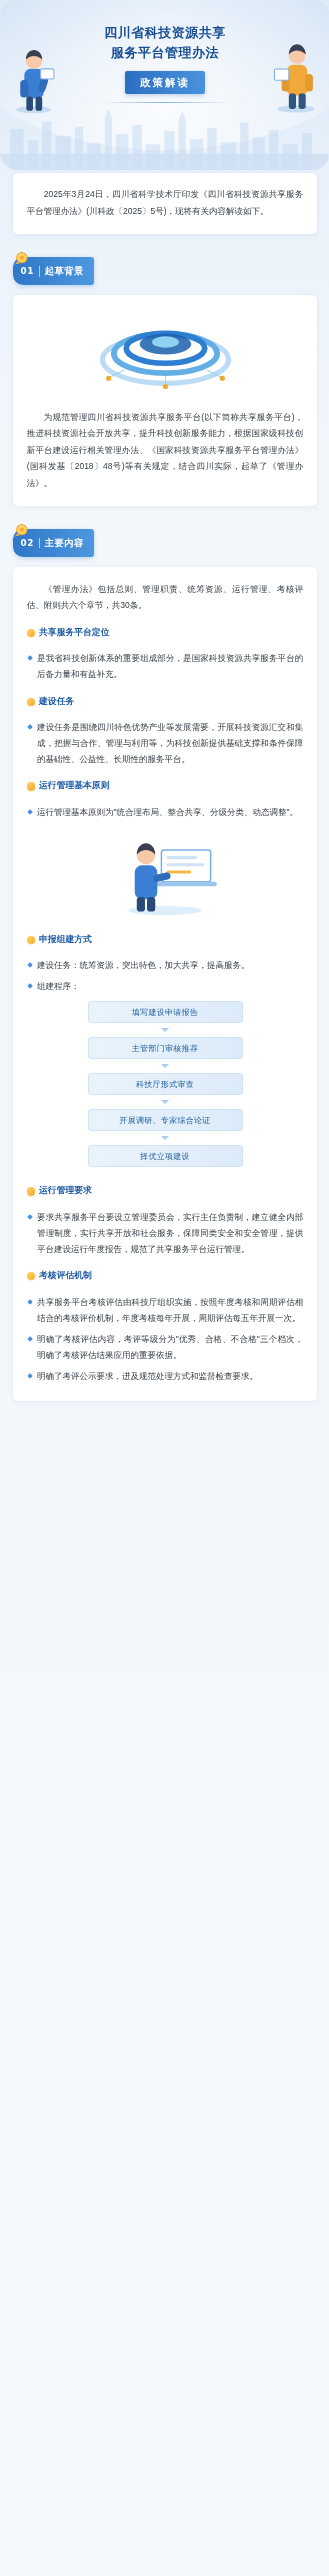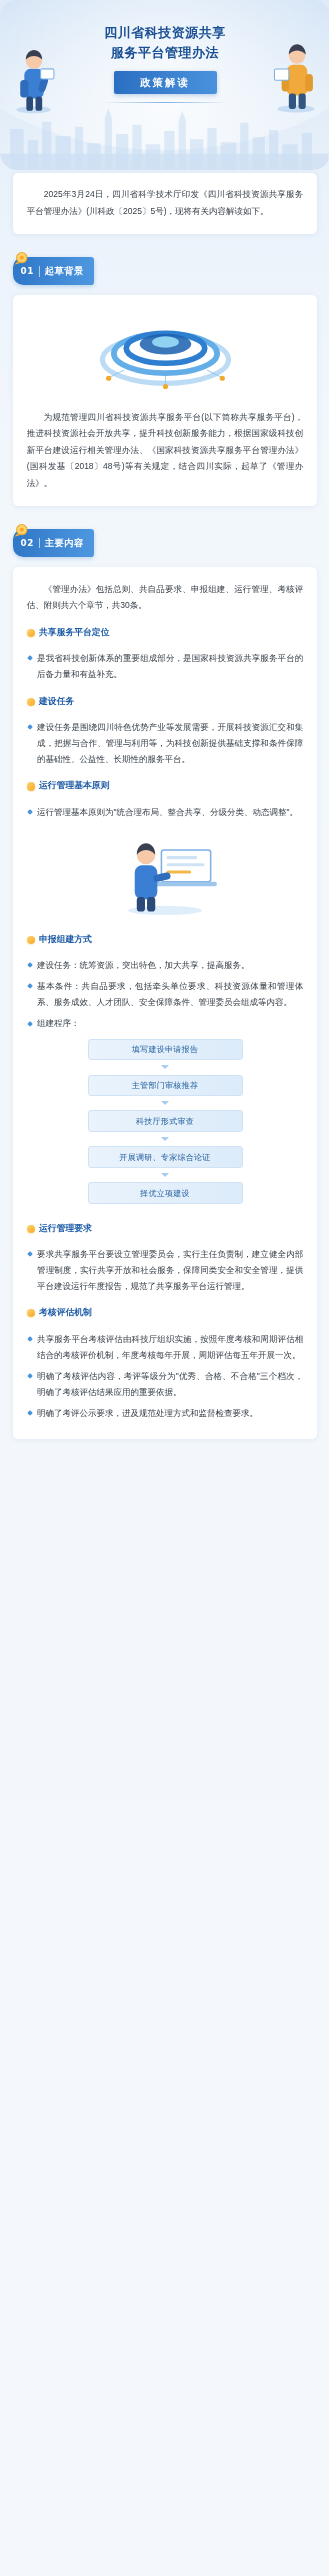--- a/index.html
+++ b/index.html
@@ -46,21 +46,21 @@
   }
   .title-main {
     font-size: 13px;
     line-height: 19.6px;
     font-weight: bold;
     color: #1b4f93;
     letter-spacing: 0.5px;
   }
   .title-sub-box {
     margin: 9.3px auto 0;
-    width: 103px;
+    width: 80px;
     height: 23px;
     background: linear-gradient(90deg,#2b6fc2,#4a92dd);
     border-radius: 2.1px;
     color: #ffffff;
     font-size: 10.3px;
     font-weight: bold;
     letter-spacing: 2.1px;
     display: flex;
     align-items: center;
     justify-content: center;
@@ -329,21 +329,21 @@
       <circle cx="21" cy="13" r="4" fill="#f7a827"></circle>
     </svg>
     <div class="sec-badge">
       <span class="sec-num">02</span>
       <span class="sec-divider"></span>
       <span class="sec-text">主要内容</span>
     </div>
   </div>
 
   <div class="card">
-    <p>《管理办法》包括总则、共自品要求、申报组建、运行管理、考核评估、附则共六个章节，共30条。</p>
+    <p>《管理办法》包括总则、管理职责、统筹资源、运行管理、考核评估、附则共六个章节，共30条。</p>
 
     
     <div class="sub-chip">
       <span class="dot"></span>
       <span>共享服务平台定位</span>
     </div>
     <div class="bullet">是我省科技创新体系的重要组成部分，是国家科技资源共享服务平台的后备力量和有益补充。</div>
 
     
     <div class="sub-chip">
@@ -374,21 +374,20 @@
       <rect x="60" y="132" width="16" height="28" rx="6" fill="#2a4a79"></rect>
       <rect x="80" y="132" width="16" height="28" rx="6" fill="#2a4a79"></rect>
     </svg>
 
     
     <div class="sub-chip">
       <span class="dot"></span>
       <span>申报组建方式</span>
     </div>
     <div class="bullet">建设任务：统筹资源，突出特色，加大共享，提高服务。</div>
-    <div class="bullet">基本条件：共自品要求，包括牵头单位要求、科技资源体量和管理体系、服务成效、人才团队、安全保障条件、管理委员会组成等内容。</div>
     <div class="bullet">组建程序：</div>
 
     <div class="steps">
       <div class="step">填写建设申请报告</div>
       <div class="step-arrow"></div>
       <div class="step">主管部门审核推荐</div>
       <div class="step-arrow"></div>
       <div class="step">科技厅形式审查</div>
       <div class="step-arrow"></div>
       <div class="step">开展调研、专家综合论证</div>

